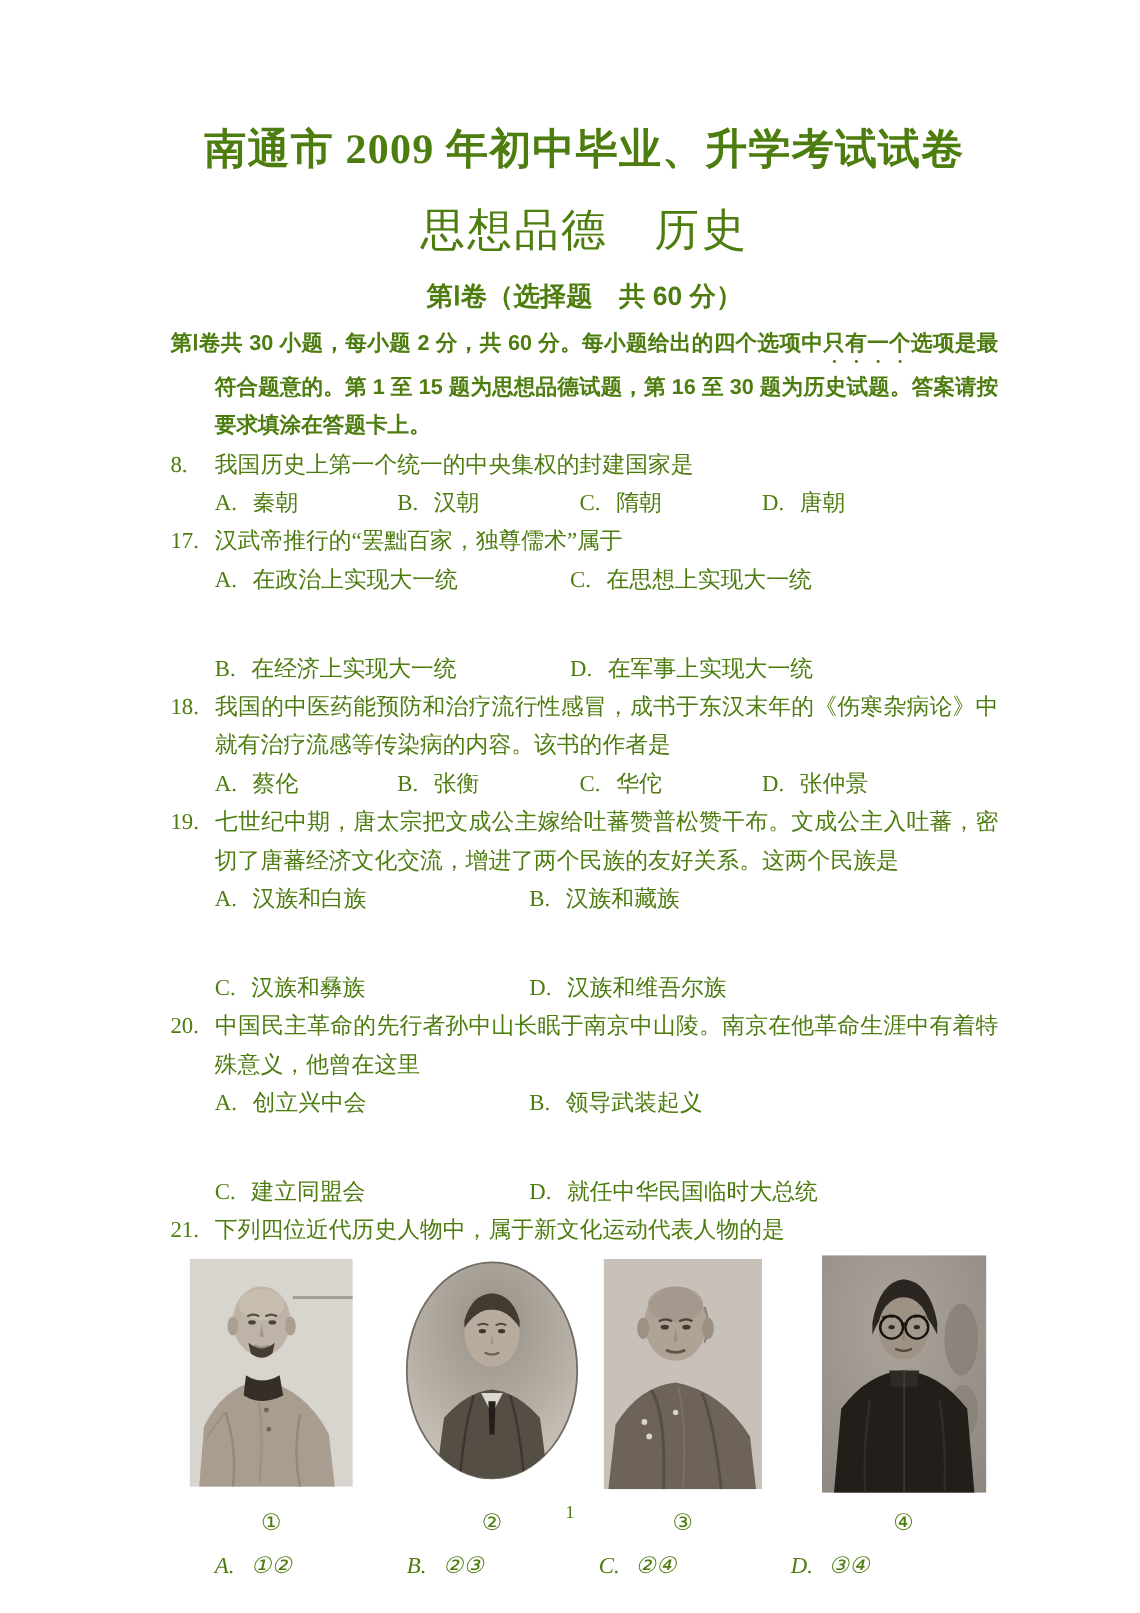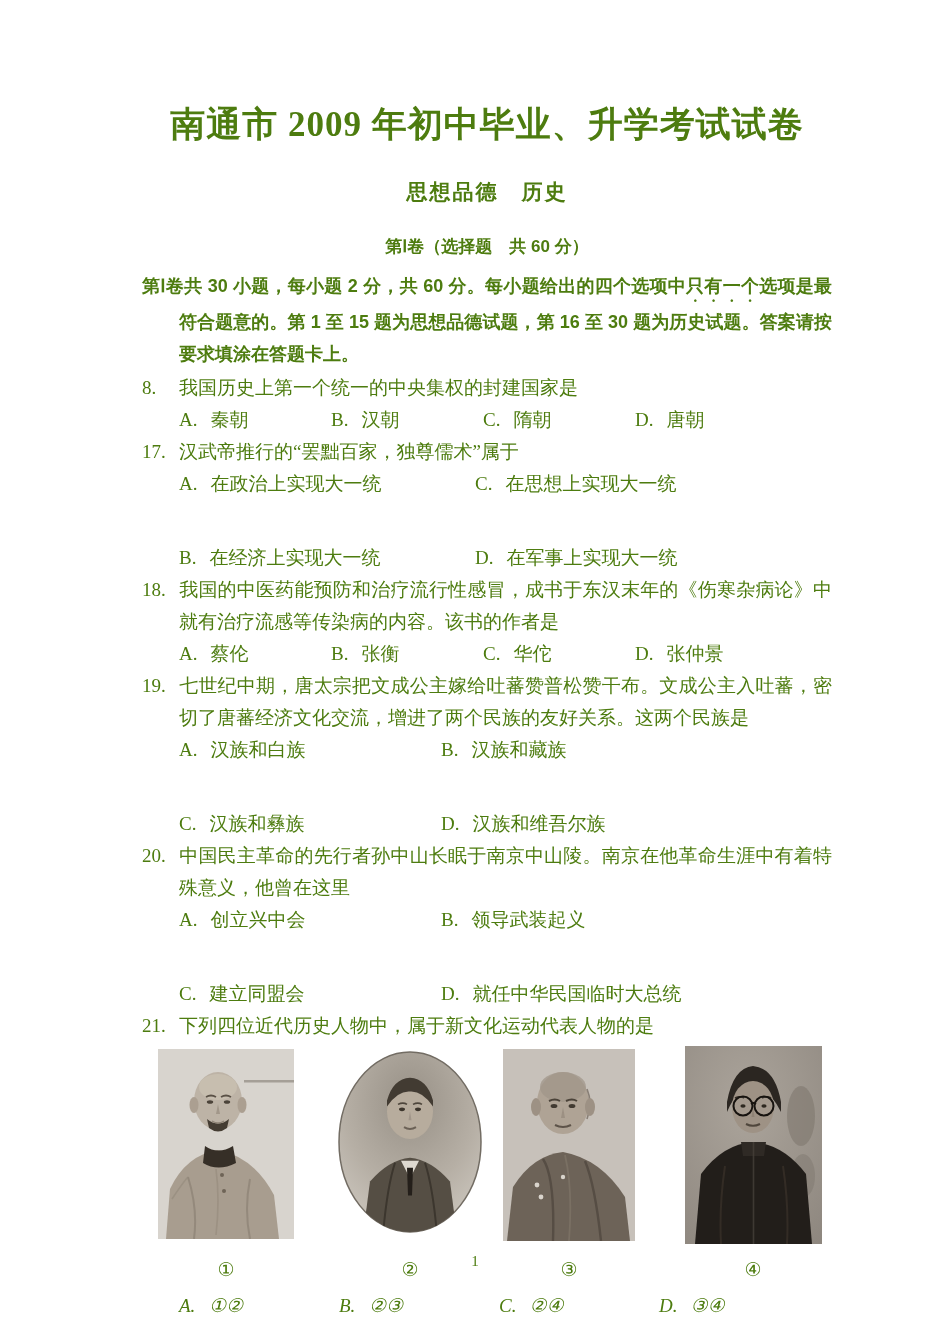--- a/index.html
+++ b/index.html
@@ -21,31 +21,31 @@
     font-weight: 700;
     font-size: 35px;
     line-height: 46px;
     text-align: center;
     letter-spacing: 1px;
     white-space: nowrap;
   }
   .subtitle {
     margin: 24px 0 0 0;
     font-family: "Liberation Sans", sans-serif;
-    font-weight: 700;
-    font-size: 21px;
+    font-weight: 400;
+    font-size: 37px;
     line-height: 40px;
     text-align: center;
     letter-spacing: 2px;
   }
   .section-head {
     margin: 20px 0 0 0;
     font-family: "Liberation Sans", sans-serif;
     font-weight: 700;
-    font-size: 17px;
+    font-size: 22px;
     line-height: 30px;
     text-align: center;
   }
   .instructions {
     margin: 8px 0 0 0;
     font-family: "Liberation Sans", sans-serif;
     font-weight: 700;
     font-size: 18px;
     line-height: 32px;
     padding-left: 37px;

